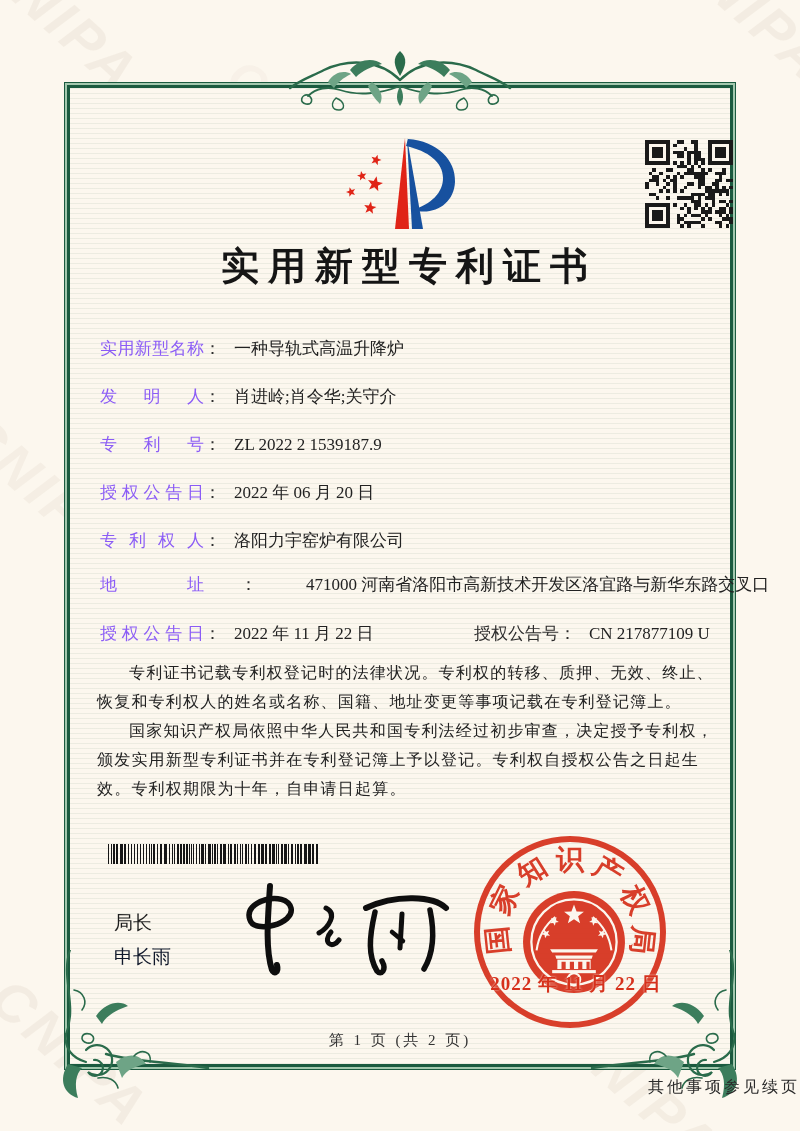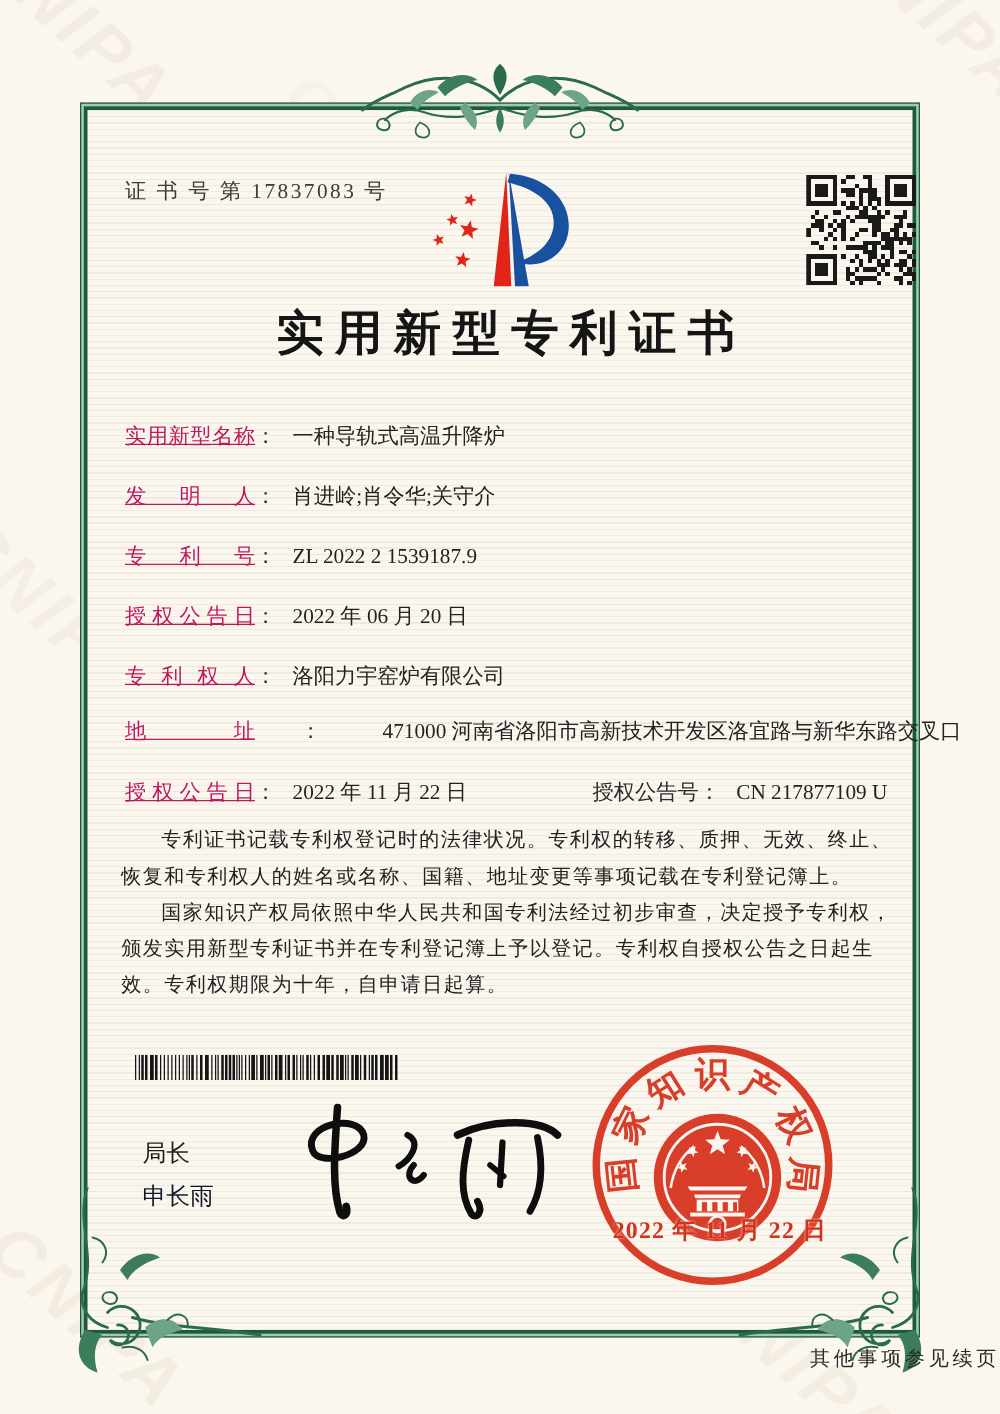--- a/index.html
+++ b/index.html
@@ -32,21 +32,21 @@
   .content{position:absolute;inset:0;z-index:4;}
   .cert-no{position:absolute;left:100px;top:141px;font-size:17px;letter-spacing:2px;color:#3a3a3a;}
   .logo{position:absolute;left:335px;top:131px;width:130px;height:104px;}
   .qr{position:absolute;left:645px;top:140px;width:88px;height:88px;}
   .doc-title{
     position:absolute;left:0;top:241px;width:800px;text-align:center;
     font-size:38px;font-weight:bold;letter-spacing:9px;padding-left:9px;color:#151515;
   }
   .fields{position:absolute;left:100px;top:330px;width:630px;font-size:17px;}
   .frow{position:absolute;left:0;display:flex;align-items:flex-start;line-height:24px;}
-  .flabel{display:inline-block;width:104px;text-align:justify;text-align-last:justify;color:#be185d;text-decoration:underline;}
+  .flabel{display:inline-block;width:104px;text-align:justify;text-align-last:justify;color:#8b5cf6;}
   .fcolon{display:inline-block;color:#2f2f2f;}
   .fvalue{display:inline-block;margin-left:13px;max-width:500px;color:#222;}
   .body-text{
     position:absolute;left:97px;top:658px;width:624px;font-size:16px;
     line-height:29px;letter-spacing:1.2px;color:#222;
   }
   .body-text p{margin:0;text-indent:2em;}
   .barcode{position:absolute;left:108px;top:844px;width:212px;height:20px;}
   .issuer-title{position:absolute;left:114px;top:910px;font-size:19px;color:#1c1c1c;font-family:"Liberation Sans","DejaVu Sans",sans-serif;}
   .issuer-name{position:absolute;left:114px;top:944px;font-size:19px;color:#0f172a;font-family:"Liberation Sans","DejaVu Sans",sans-serif;}
@@ -130,21 +130,20 @@
     <path d="M78,112 C90,102 102,104 108,114 C98,116 88,120 84,128 Z" fill="#6ea486" stroke="none"></path>
     <path d="M52,84 c-9,-2 -11,7 -3,9 c7,1 9,-6 3,-9" stroke-width="1.6"></path>
     <path d="M96,106 c8,-8 18,-4 16,6" stroke-width="1.6"></path>
     <path d="M36,40 c10,2 14,12 8,20" stroke-width="1.6"></path>
     <path d="M60,128 c10,-2 18,2 20,10" stroke-width="1.6"></path>
   </g>
 </svg>
 
 <div class="content">
 
-  <div class="cert-no">证 书 号 第 17837083 号</div>
 
   <svg class="logo" viewBox="0 0 130 104">
     <g id="logoStars" fill="#e02417">
         <polygon points="42.63,23.75 42.85,27.62 46.50,28.92 42.89,30.33 42.77,34.21 40.32,31.21 36.60,32.30 38.69,29.03 36.51,25.83 40.26,26.81"></polygon>
         <polygon points="26.01,40.10 27.87,43.09 31.35,42.54 29.09,45.24 30.68,48.38 27.42,47.06 24.92,49.55 25.17,46.03 22.03,44.43 25.45,43.58"></polygon>
         <polygon points="41.59,45.16 42.48,50.73 47.95,52.09 42.93,54.65 43.32,60.28 39.33,56.29 34.11,58.41 36.66,53.38 33.03,49.07 38.60,49.94"></polygon>
         <polygon points="14.52,56.22 16.68,59.01 20.09,58.12 18.10,61.03 20.00,64.00 16.62,63.01 14.39,65.73 14.28,62.21 11.00,60.93 14.32,59.74"></polygon>
         <polygon points="35.97,70.57 36.92,75.06 41.41,75.94 37.44,78.22 37.99,82.77 34.59,79.70 30.44,81.63 32.31,77.45 29.19,74.09 33.74,74.58"></polygon>
       </g>
     <path d="M60,98 L70,7 L74,98 Z" fill="#e02417"></path>
@@ -485,20 +484,21 @@
       <path d="M106,32 C118,38 108,52 99,57" stroke-width="5"></path>
       <path d="M111,56 C102,66 112,74 119,64" stroke-width="5"></path>
       <path d="M146,32 C176,18 214,20 226,32" stroke-width="6"></path>
       <path d="M155,36 C149,62 148,80 157,95 C161,100 167,94 162,85" stroke-width="5.5"></path>
       <path d="M210,34 C215,58 213,78 204,93" stroke-width="5.5"></path>
       <path d="M182,38 L180,72" stroke-width="5"></path>
       <path d="M172,56 l11,9" stroke-width="4.5"></path>
     </g>
   </svg>
 
+  <div class="page-info">第 1 页 (共 2 页)</div>
   <div class="cont-note">其他事项参见续页</div>
 </div>
 
 <div class="seal">
   <div id="sealRing" style="position:absolute;inset:0;">
       <span class="seal-char" style="left: 18.3944px; top: 97.526px; transform: translate(-50%, -50%) rotate(-96deg);">国</span>
       <span class="seal-char" style="left: 25.2868px; top: 58.4373px; transform: translate(-50%, -50%) rotate(-64deg);">家</span>
       <span class="seal-char" style="left: 51.8458px; top: 28.9405px; transform: translate(-50%, -50%) rotate(-32deg);">知</span>
       <span class="seal-char" style="left: 90px; top: 18px; transform: translate(-50%, -50%) rotate(0deg);">识</span>
       <span class="seal-char" style="left: 128.154px; top: 28.9405px; transform: translate(-50%, -50%) rotate(32deg);">产</span>

